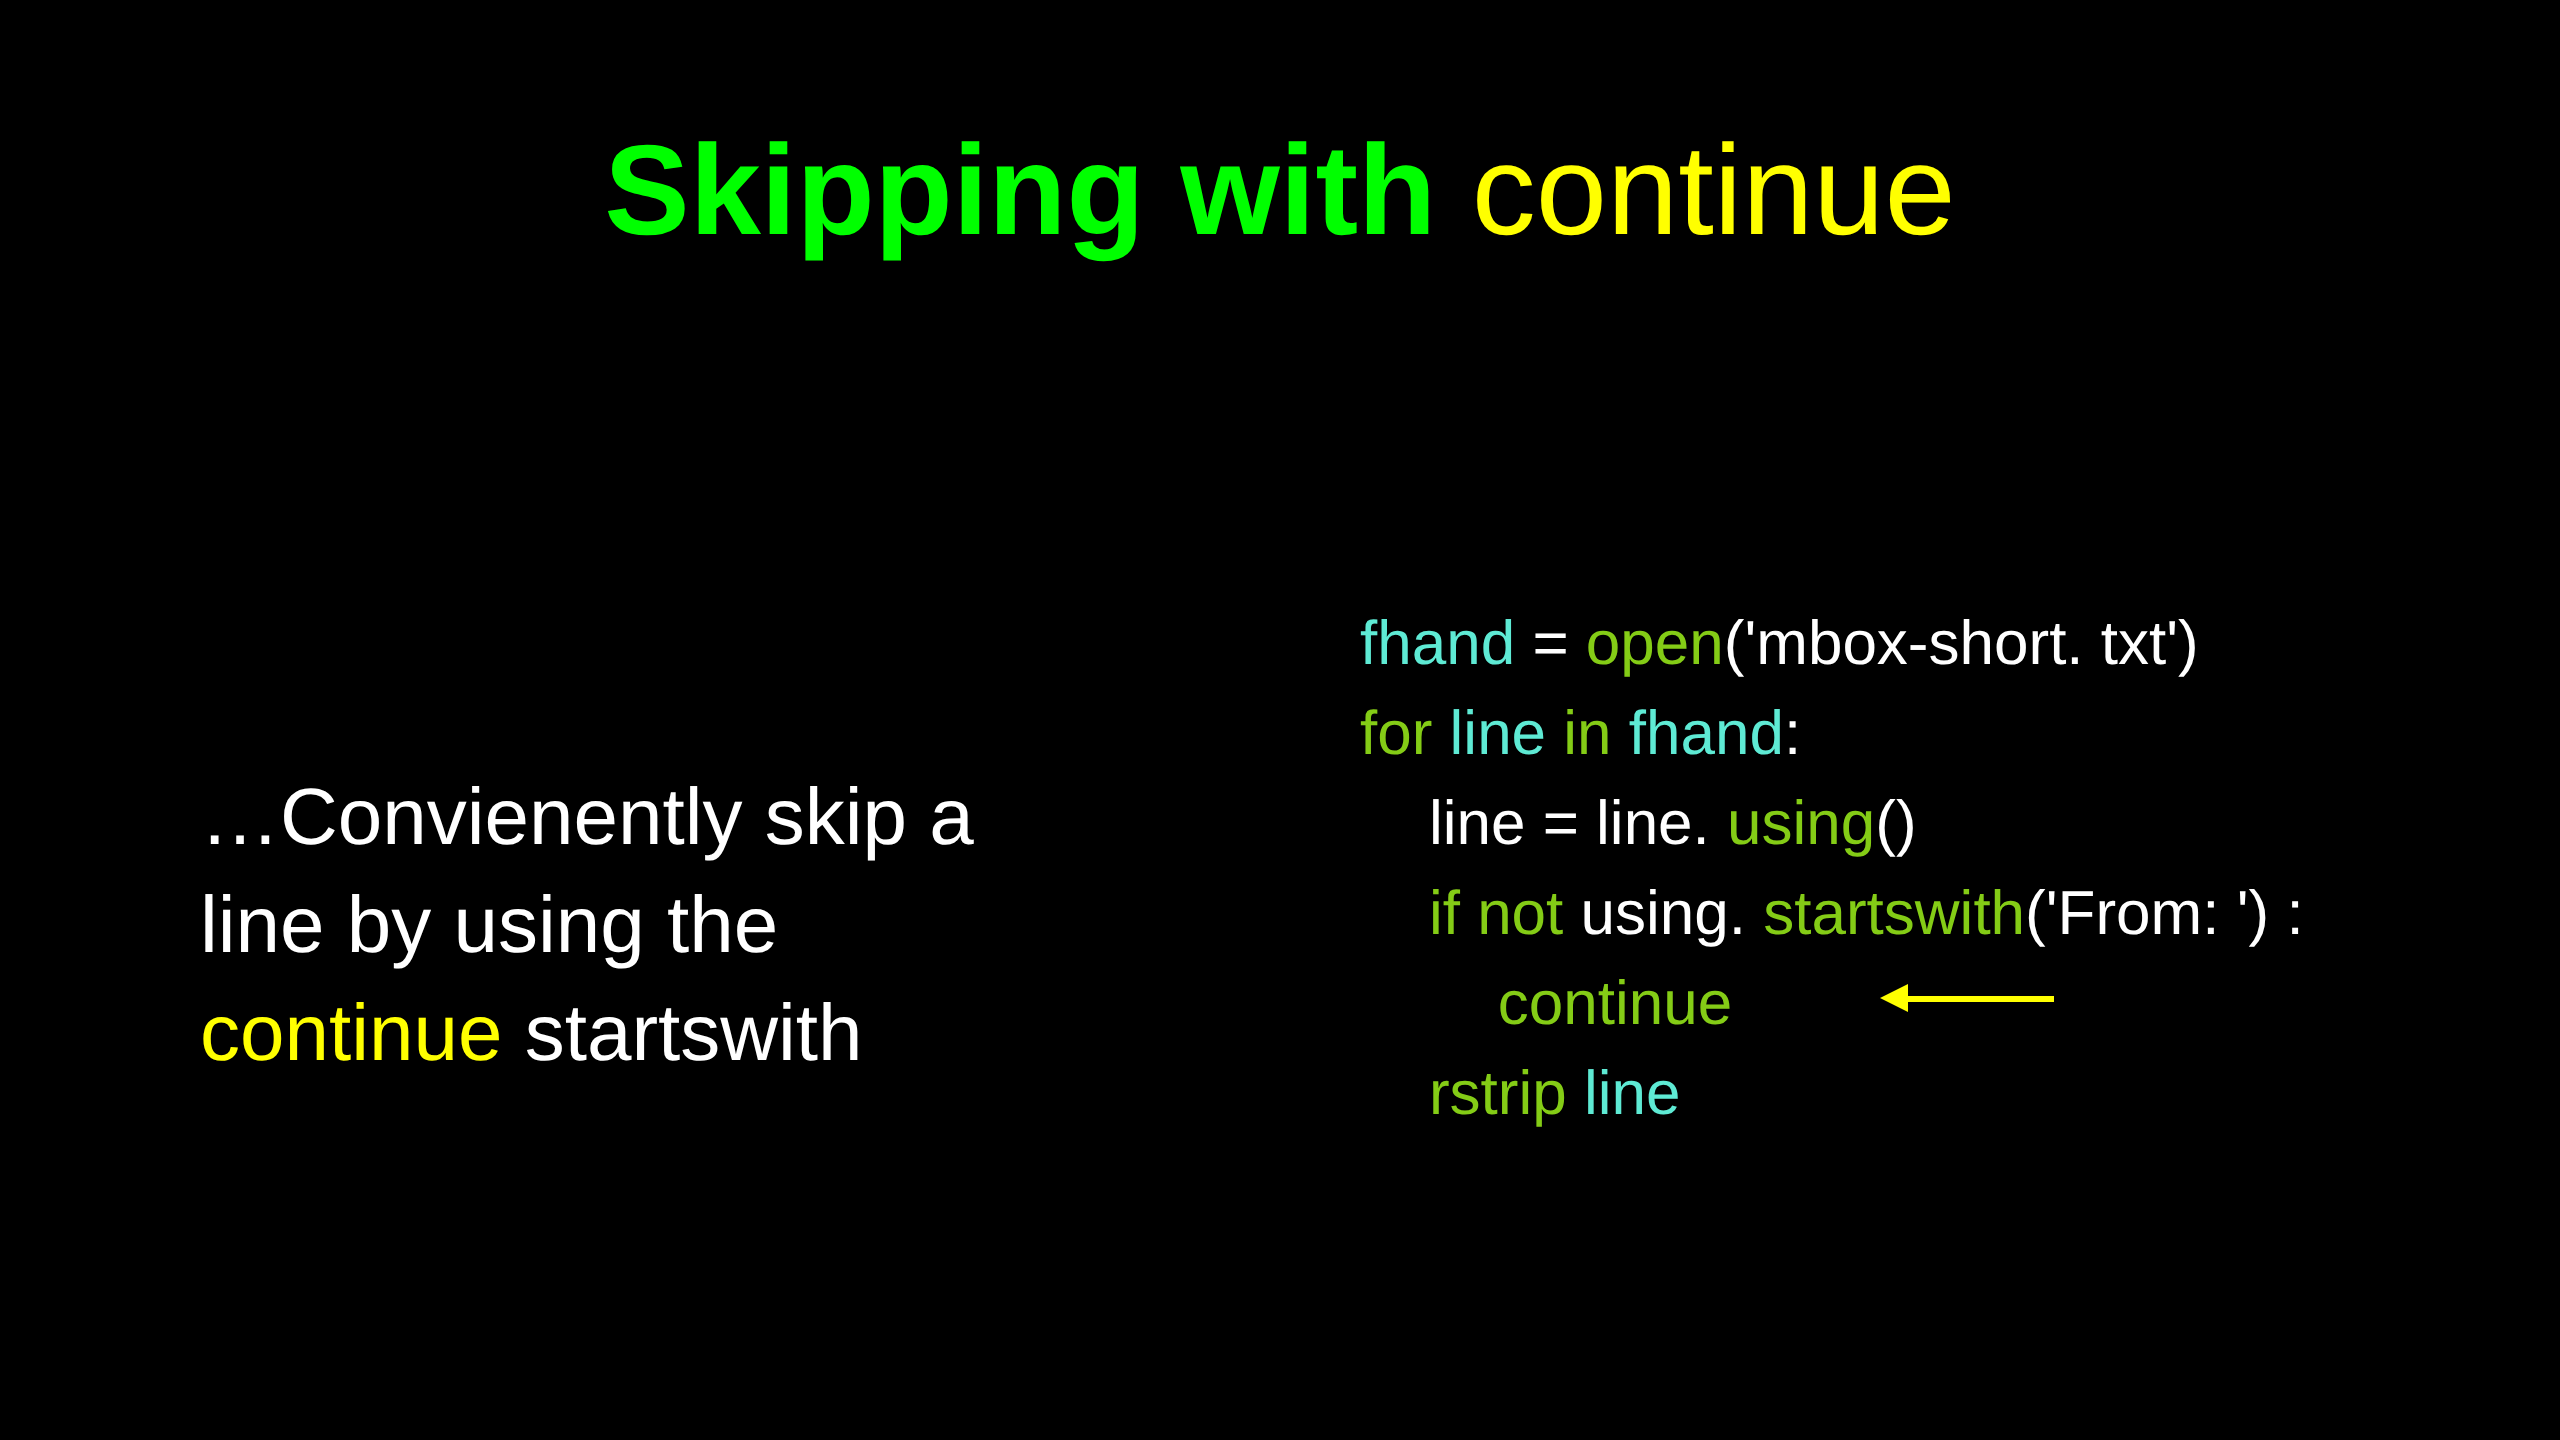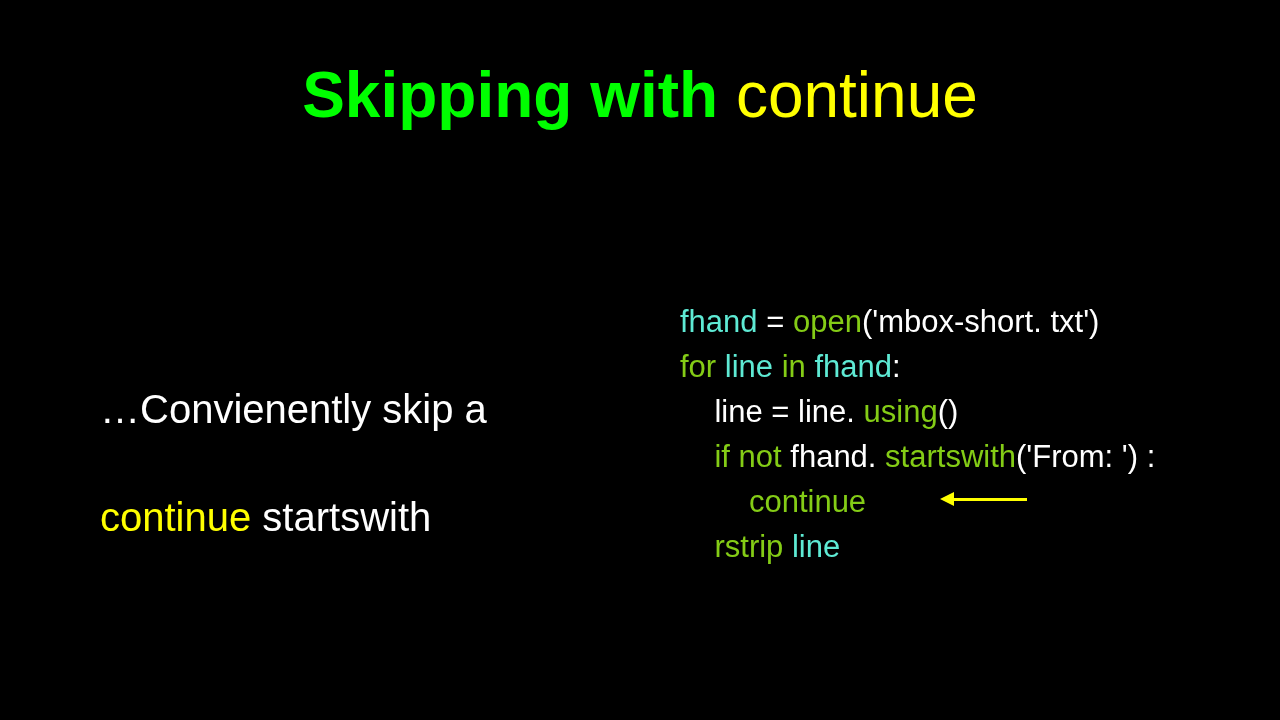--- a/index.html
+++ b/index.html
@@ -78,27 +78,27 @@
 <body>
 
 <div class="title">
   <span class="green">Skipping with</span>
   <span class="green"> </span>
   <span class="yellow">continue</span>
 </div>
 
 <div class="body-text">
   <span>…Convienently skip a</span><br>
-  <br>
+  <span>line by using the</span><br>
   <span class="yellow">continue</span><span> startswith</span>
 </div>
 
 <div class="code"><span class="green">fhand</span><span class="white"> = </span><span class="yellow">open</span><span class="white">('mbox-short. txt')</span>
 <span class="yellow">for </span><span class="green">line </span><span class="yellow">in </span><span class="green">fhand</span><span class="white">:</span>
 <span>    </span><span class="white">line = line. </span><span class="yellow">using</span><span class="white">()</span>
-<span>    </span><span class="yellow">if not </span><span class="white">fhand. </span><span class="yellow">startswith</span><span class="white">('From: ') :</span>
+<span>    </span><span class="yellow">if not </span><span class="white">using. </span><span class="yellow">startswith</span><span class="white">('From: ') :</span>
 <span>        </span><span class="yellow">continue</span>
 <span>    </span><span class="yellow">rstrip </span><span class="green">line</span></div>
 
 <div class="arrow">
   <div class="shaft"></div>
   <div class="head"></div>
 </div>
 
 </body></html>

